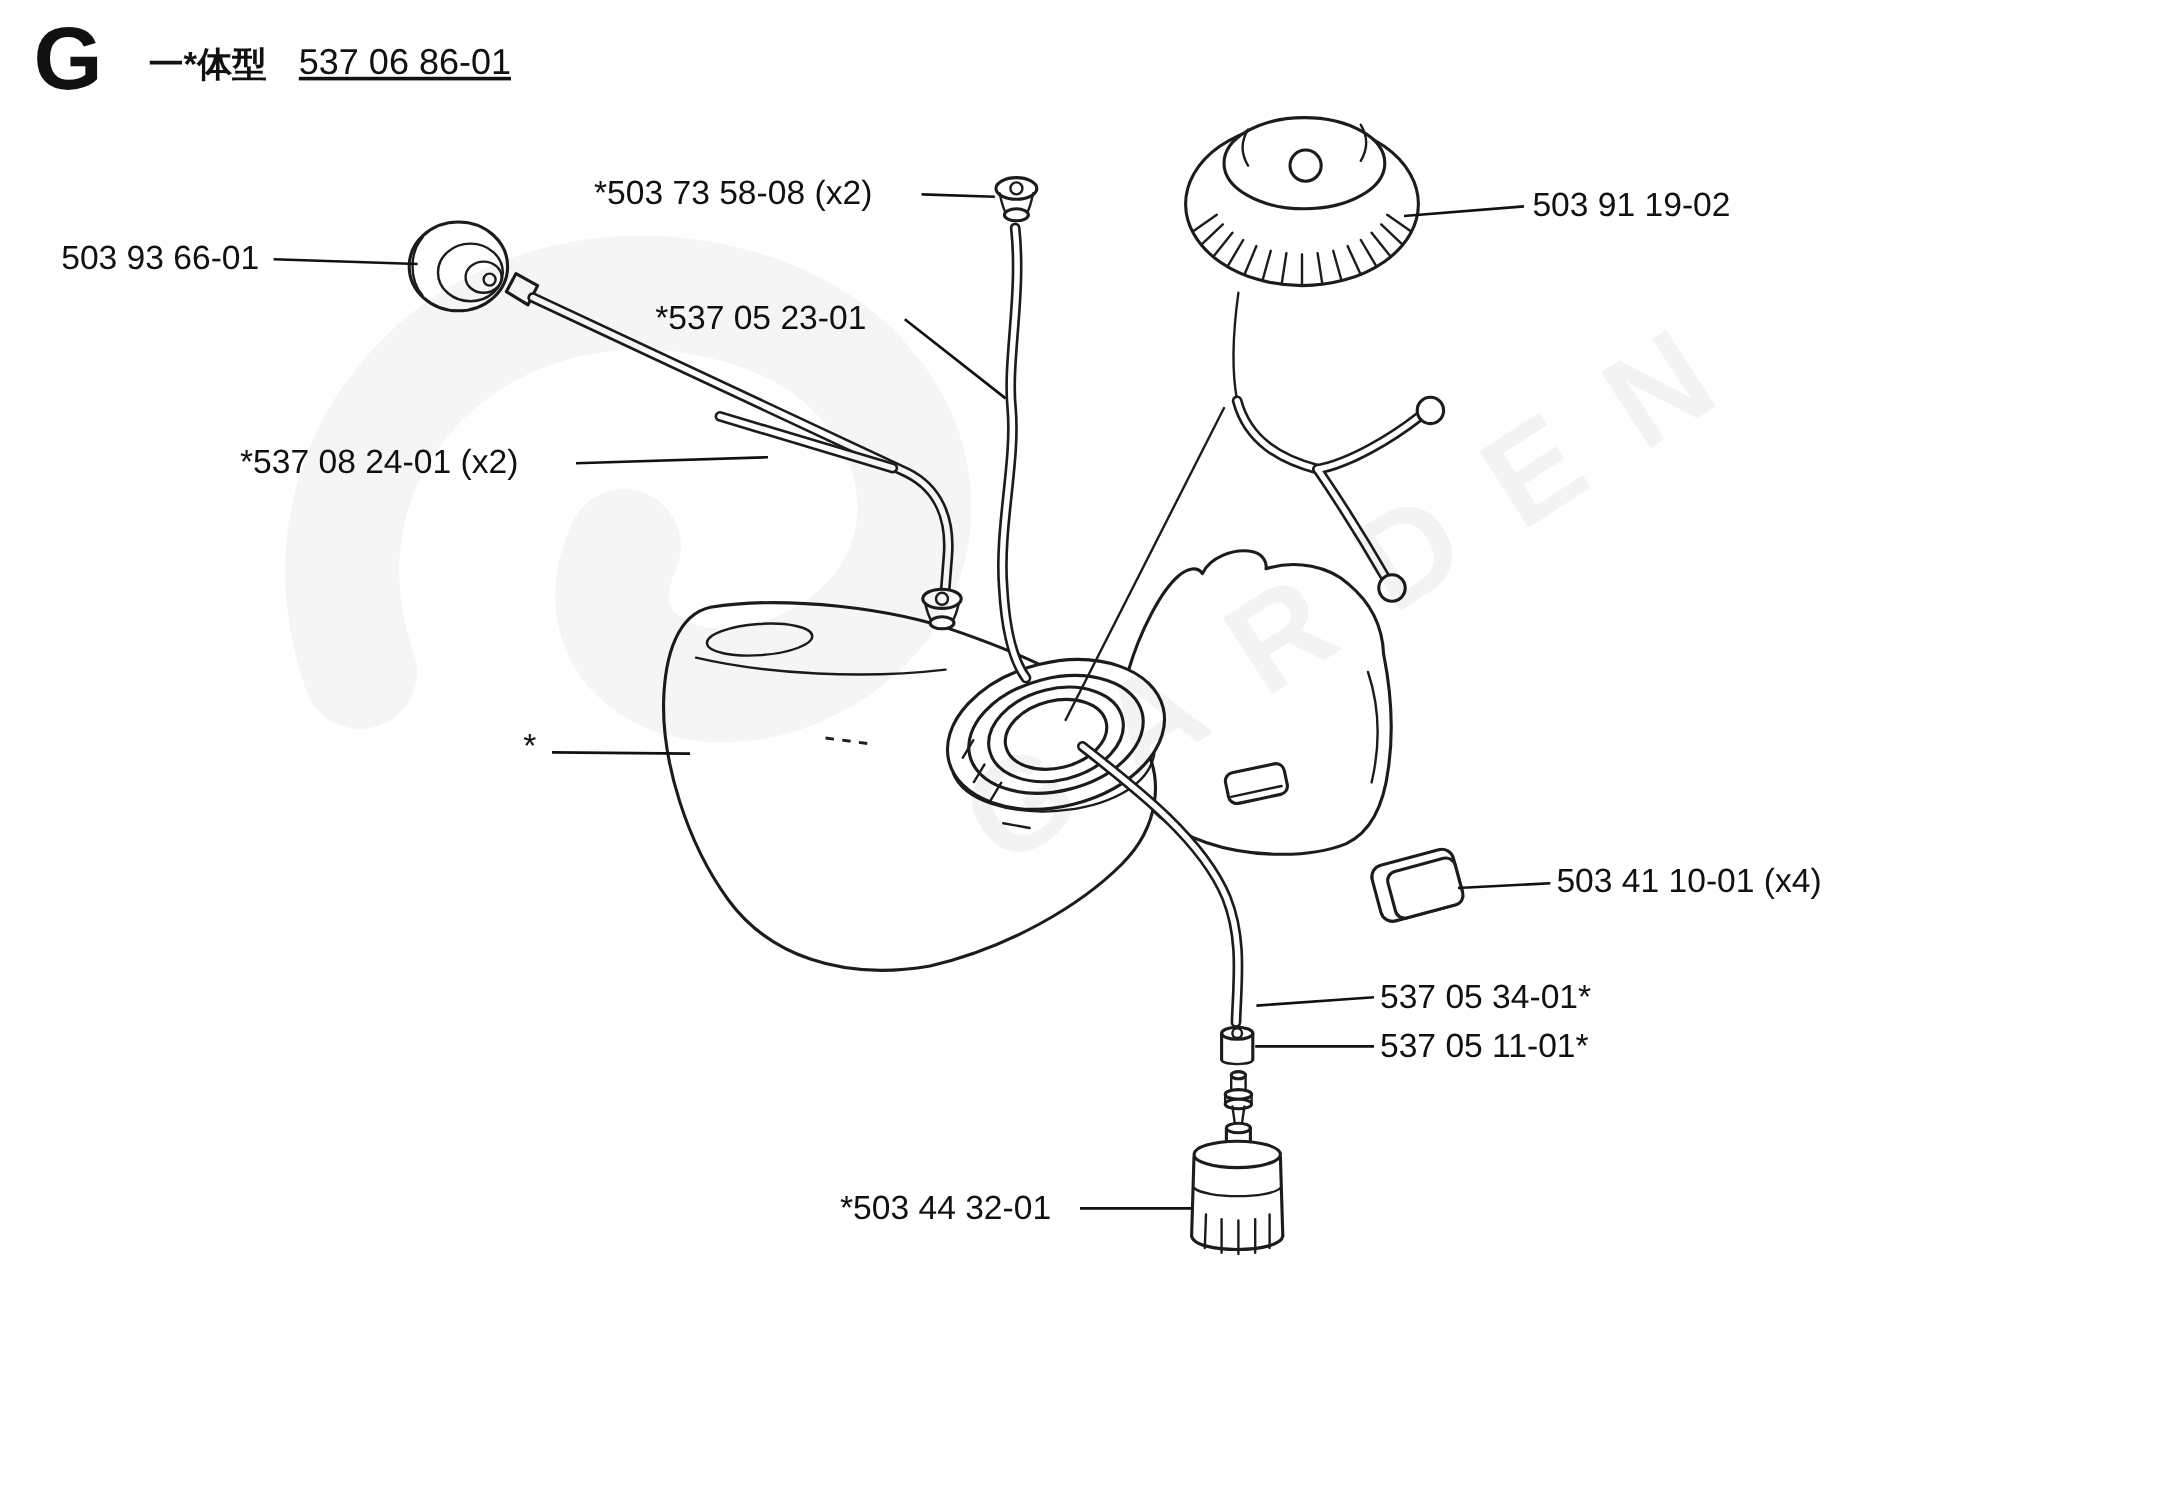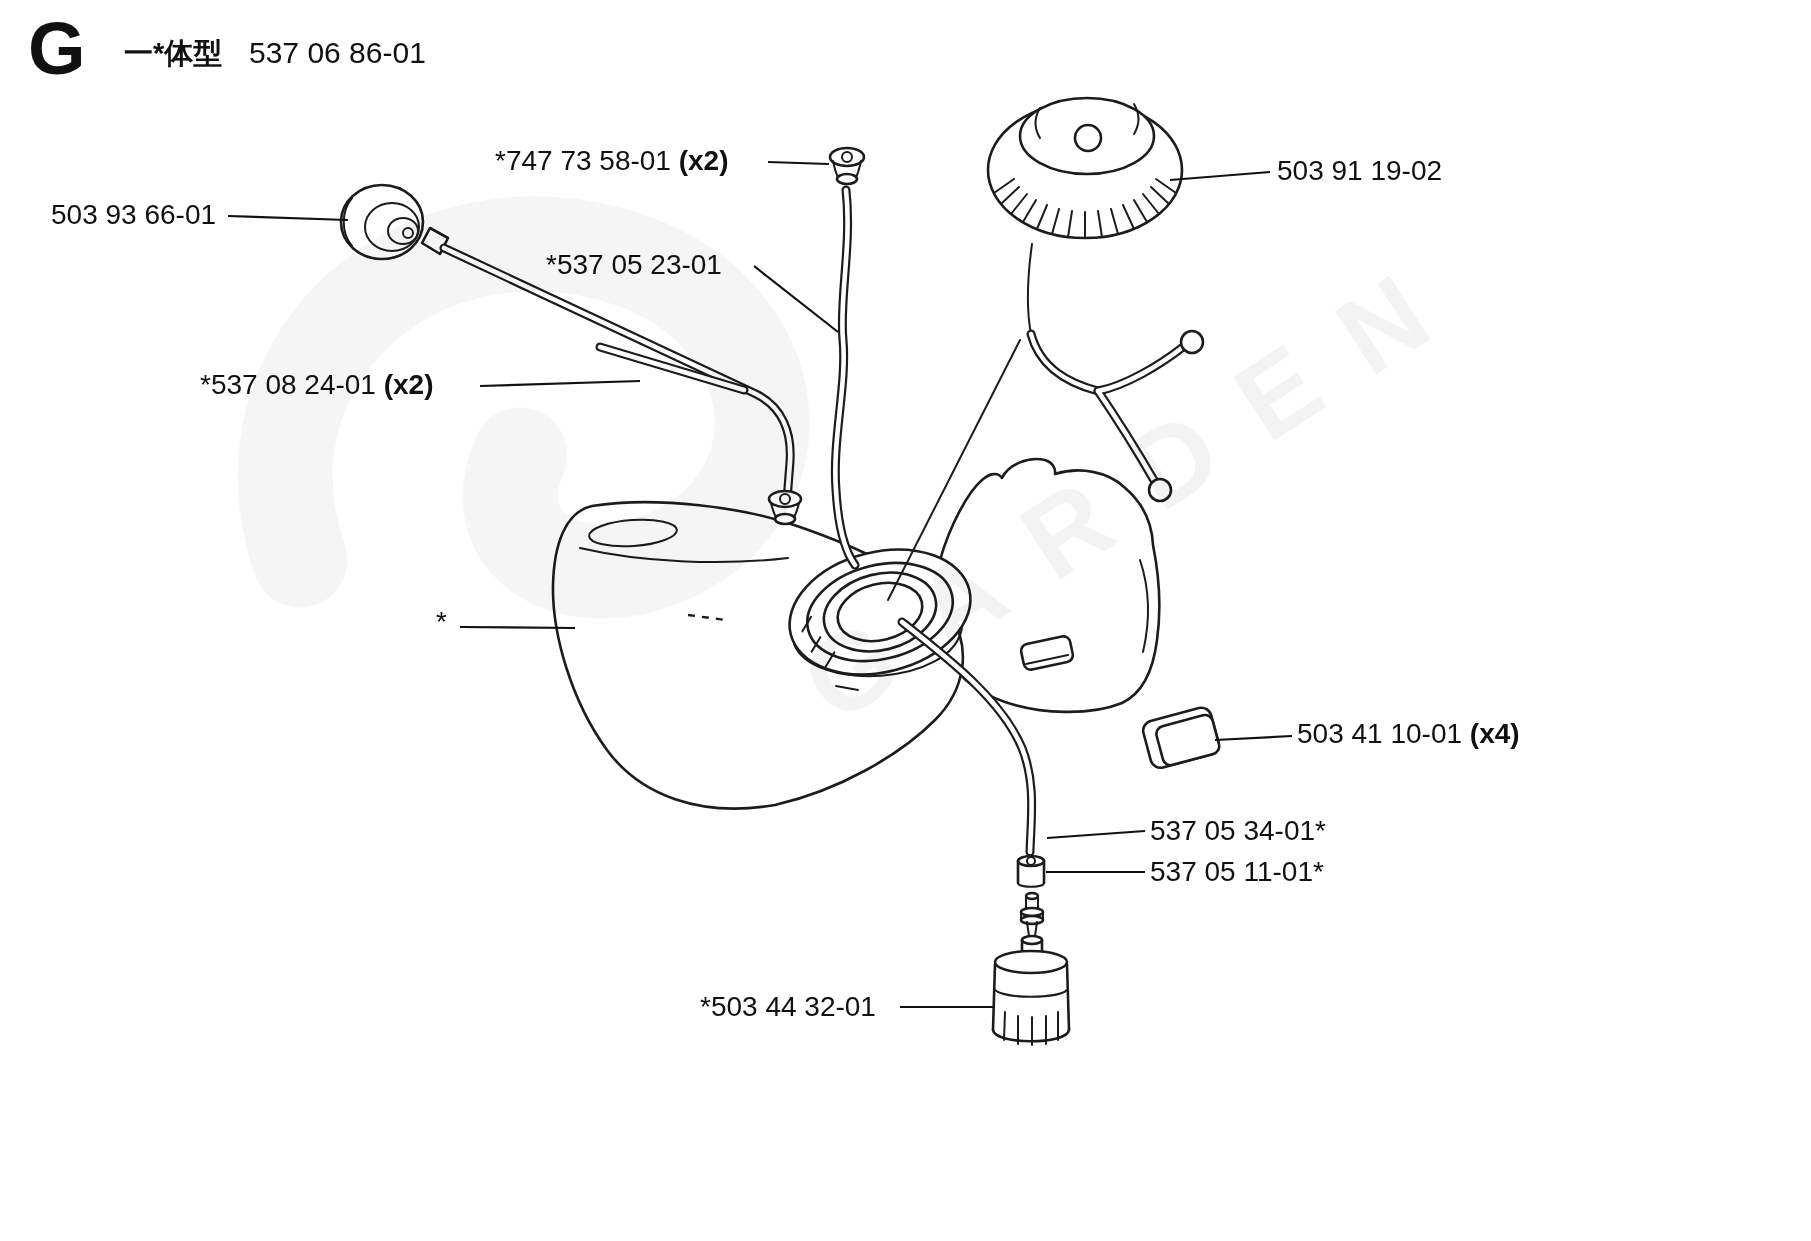--- a/index.html
+++ b/index.html
@@ -10,25 +10,25 @@
   
   .ln{stroke:#1c1c1c;stroke-width:2.6;fill:none;stroke-linecap:round;stroke-linejoin:round;}
   .thin{stroke:#1c1c1c;stroke-width:2;fill:none;stroke-linecap:round;}
   .wfill{stroke:#1c1c1c;stroke-width:2.6;fill:#ffffff;stroke-linejoin:round;}
   .tube-o{stroke:#1c1c1c;stroke-width:9;fill:none;stroke-linecap:round;}
   .tube-i{stroke:#ffffff;stroke-width:4.6;fill:none;stroke-linecap:round;}
   .leader{stroke:#111;stroke-width:2.2;fill:none;}
   .dash{stroke:#1c1c1c;stroke-width:2.4;fill:none;stroke-dasharray:7 7;}
   
   .label{position:absolute;font-size:28px;line-height:32px;white-space:nowrap;color:#111;}
-  .label b{font-weight:bold;}
+  .label b{font-weight:normal;}
   
   .hdr-g{position:absolute;left:28px;top:6px;font-size:74px;font-weight:bold;letter-spacing:1px;}
   .hdr-cjk{position:absolute;left:124px;top:34px;font-size:29px;font-weight:bold;}
-  .hdr-num{position:absolute;left:249px;top:36px;font-size:30px;}
+  .hdr-num{position:absolute;left:249px;top:36px;font-size:30px;text-decoration:underline;}
   
   .wm{position:absolute;left:0;top:0;width:1811px;height:1241px;pointer-events:none;}
   .wm-text{position:absolute;left:780px;top:640px;font-size:110px;font-weight:bold;
            letter-spacing:48px;color:#000;opacity:0.045;transform:rotate(-33deg);transform-origin:left top;}
 </style>
 </head>
 <body>
 
 <div class="page">
 
@@ -194,21 +194,21 @@
       <path class="leader" d="M 1145,872 L 1046,872"></path>
       <path class="leader" d="M 900,1007 L 993,1007"></path>
     </g>
   </svg>
 
   <div class="hdr-g">G</div>
   <div class="hdr-cjk">一*体型</div>
   <div class="hdr-num">537 06 86-01</div>
 
   <div class="label" style="left:51px;top:199px"><span>503 93 66-01</span><b></b></div>
-  <div class="label" style="left:495px;top:145px"><span>*747 73 58-01 </span><b>(x2)</b></div>
+  <div class="label" style="left:495px;top:145px"><span>*503 73 58-08 </span><b>(x2)</b></div>
   <div class="label" style="left:546px;top:249px"><span>*537 05 23-01</span><b></b></div>
   <div class="label" style="left:1277px;top:155px"><span>503 91 19-02</span><b></b></div>
   <div class="label" style="left:200px;top:369px"><span>*537 08 24-01 </span><b>(x2)</b></div>
   <div class="label" style="left:436px;top:606px"><span>*</span><b></b></div>
   <div class="label" style="left:1297px;top:718px"><span>503 41 10-01 </span><b>(x4)</b></div>
   <div class="label" style="left:1150px;top:815px"><span>537 05 34-01*</span><b></b></div>
   <div class="label" style="left:1150px;top:856px"><span>537 05 11-01*</span><b></b></div>
   <div class="label" style="left:700px;top:991px"><span>*503 44 32-01</span><b></b></div>
 
   <div class="wm">

